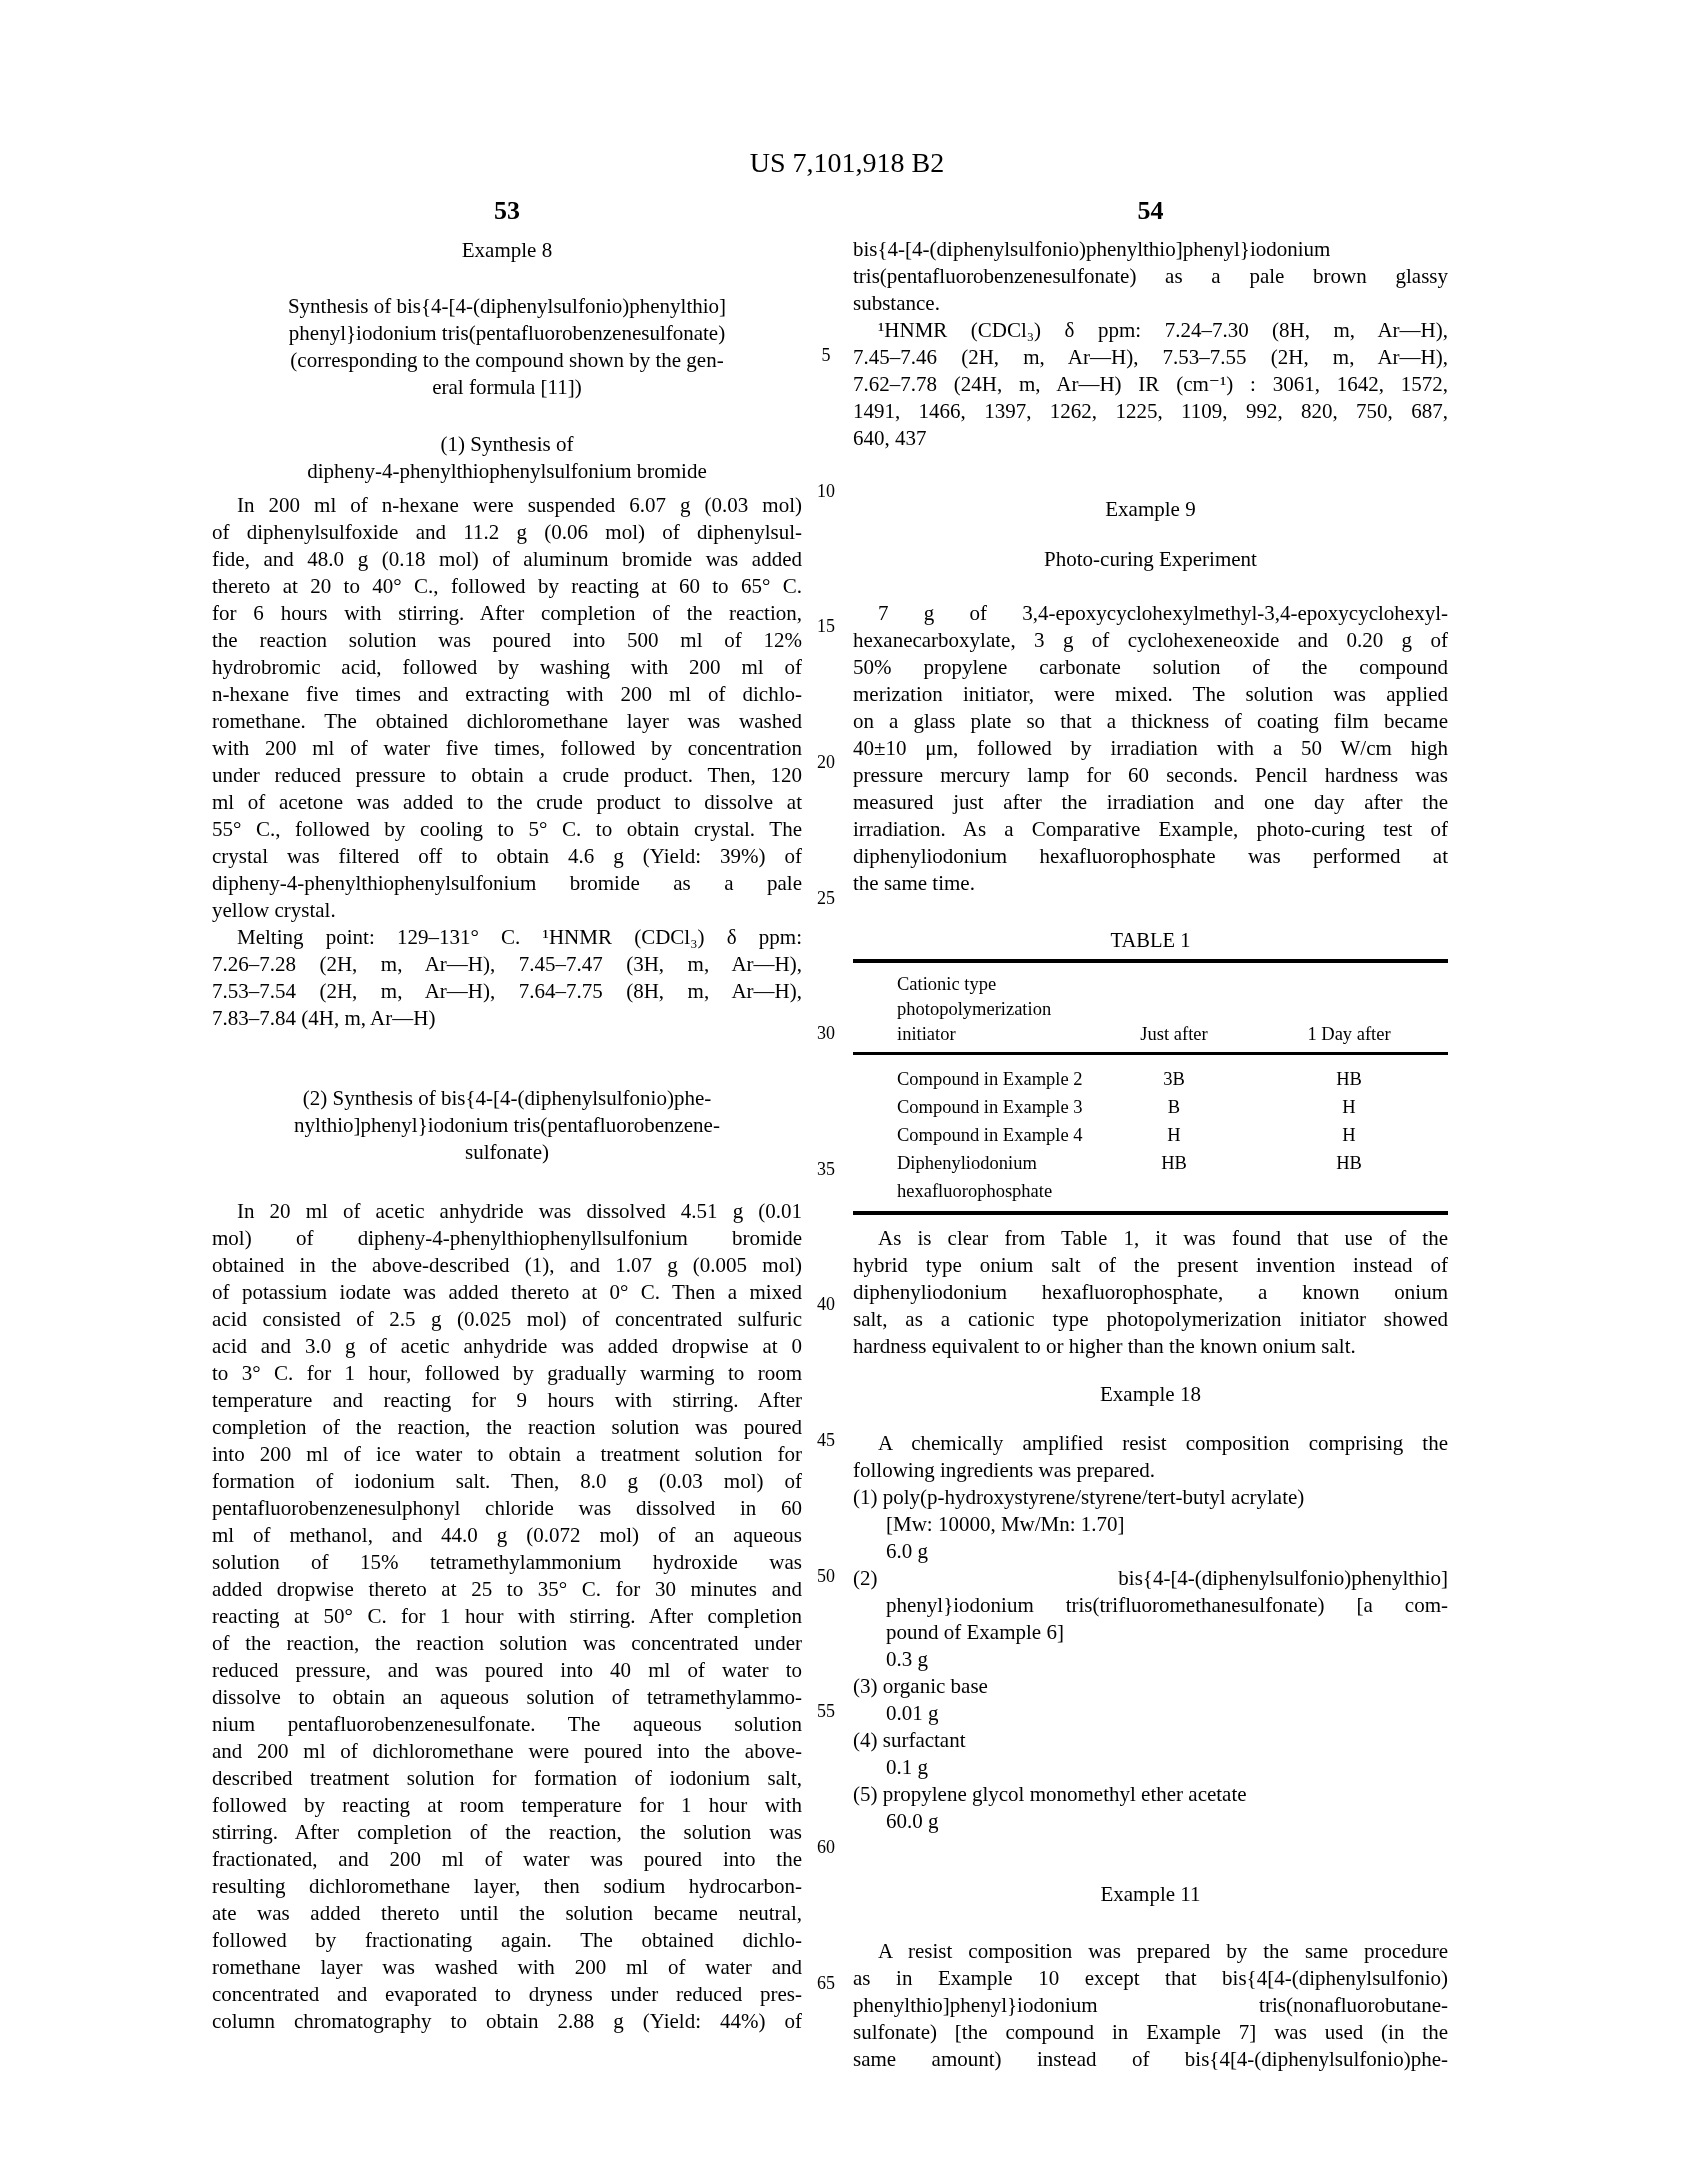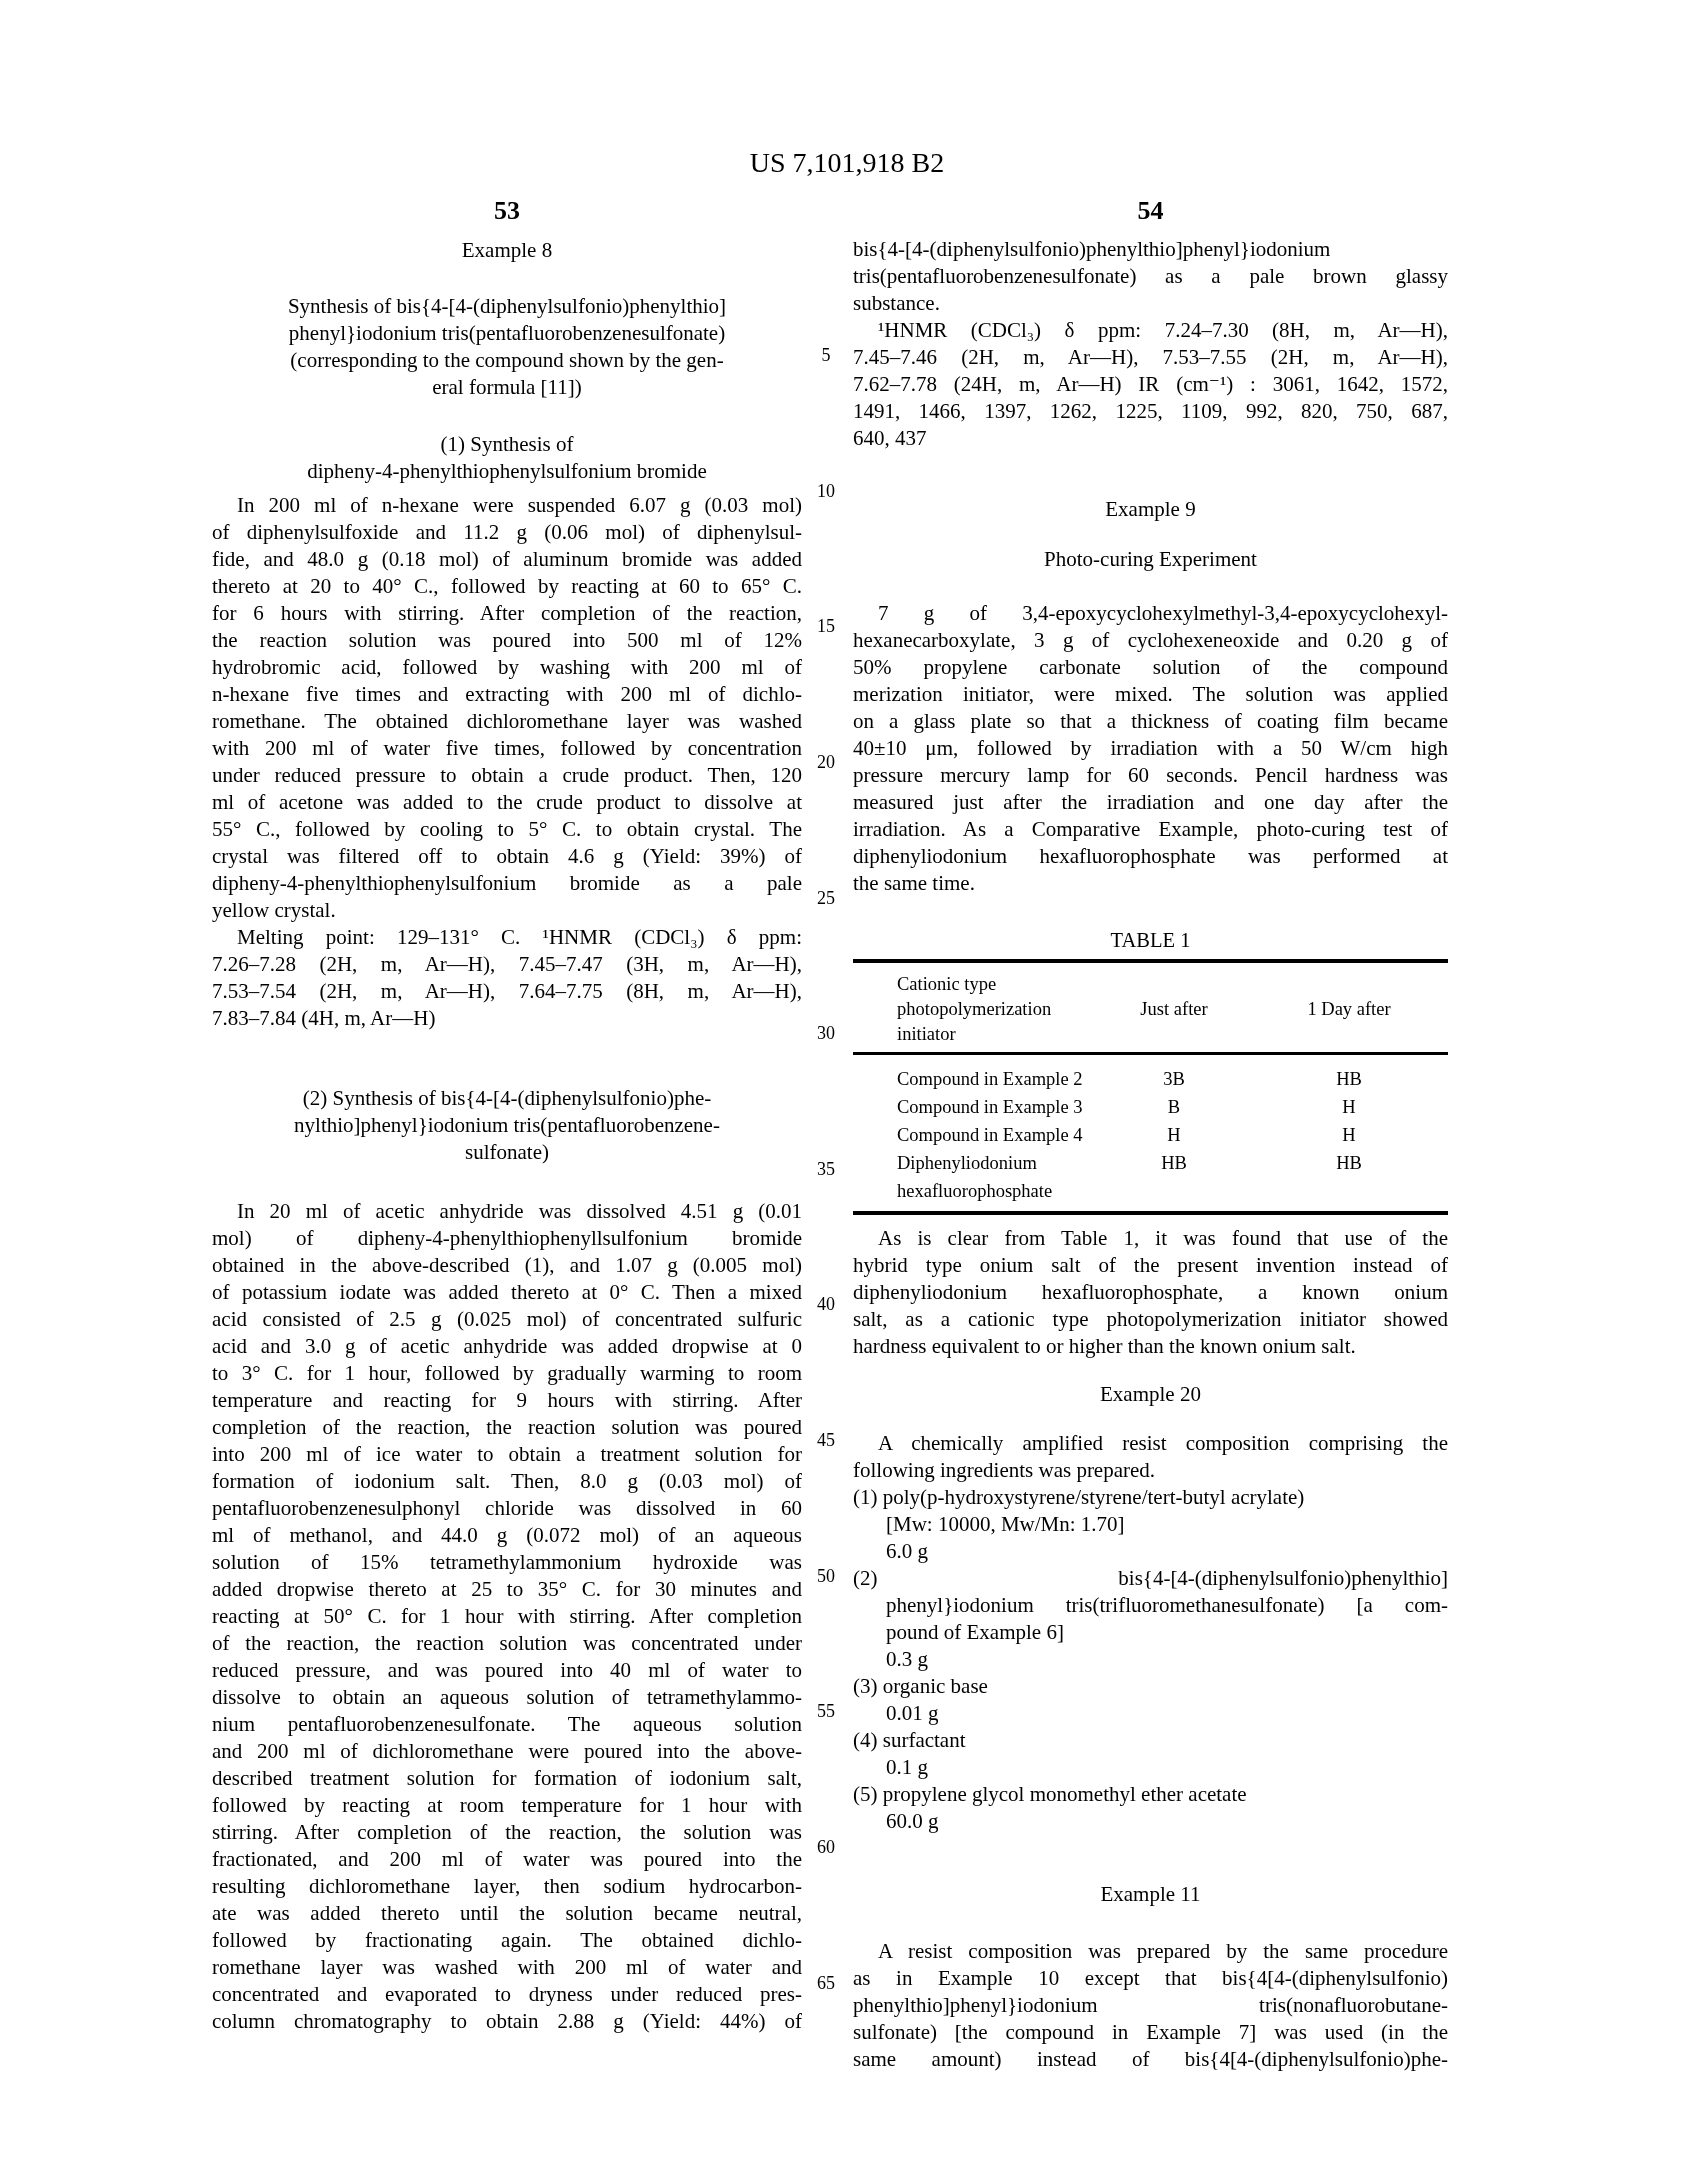--- a/index.html
+++ b/index.html
@@ -37,21 +37,21 @@
   #col-right .block:nth-child(7){margin-top:10.6px;}
   #col-right .block:nth-child(8){margin-top:21px;}
   #col-right .block:nth-child(9){margin-top:22px;}
   #col-right .block:nth-child(10){margin-top:0;}
   #col-right .block:nth-child(11){margin-top:46px;}
   #col-right .block:nth-child(12){margin-top:30px;}
   
   #table-block{width:595px;}
   .tbl-caption{text-align:center;font-size:20.5px;line-height:27px;margin-bottom:5.3px;}
   .tbl-rule{height:3.3px;background:#000;}
-  .tbl-header{display:flex;align-items:center;padding:9.3px 0 5.3px 0;font-size:18.5px;line-height:25px;}
+  .tbl-header{display:flex;align-items:flex-end;padding:9.3px 0 5.3px 0;font-size:18.5px;line-height:25px;}
   .tbl-body{padding:9.3px 0 6.6px 0;font-size:18.5px;line-height:28px;}
   .tbl-row{display:flex;}
   .tc1{flex:1;padding-left:44px;}
   .tc2{width:152px;text-align:center;}
   .tc3{width:198px;text-align:center;}
 </style>
 </head>
 <body>
 
 <div class="page">
@@ -224,21 +224,21 @@
       <div class="tbl-rule"></div>
     </div>
       <div class="block para">
         <div class="line jline find">As is clear from Table 1, it was found that use of the</div>
         <div class="line jline">hybrid type onium salt of the present invention instead of</div>
         <div class="line jline">diphenyliodonium hexafluorophosphate, a known onium</div>
         <div class="line jline">salt, as a cationic type photopolymerization initiator showed</div>
         <div class="line">hardness equivalent to or higher than the known onium salt.</div>
       </div>
       <div class="block heading">
-        <div class="line">Example 20</div>
+        <div class="line">Example 18</div>
       </div>
       <div class="block para">
         <div class="line jline find">A chemically amplified resist composition comprising the</div>
         <div class="line">following ingredients was prepared.</div>
       </div>
       <div class="block list">
         <div class="line">(1) poly(p-hydroxystyrene/styrene/tert-butyl acrylate)</div>
         <div class="line lind">[Mw: 10000, Mw/Mn: 1.70]</div>
         <div class="line lind">6.0 g</div>
         <div class="line jline">(2) bis{4-[4-(diphenylsulfonio)phenylthio]</div>

